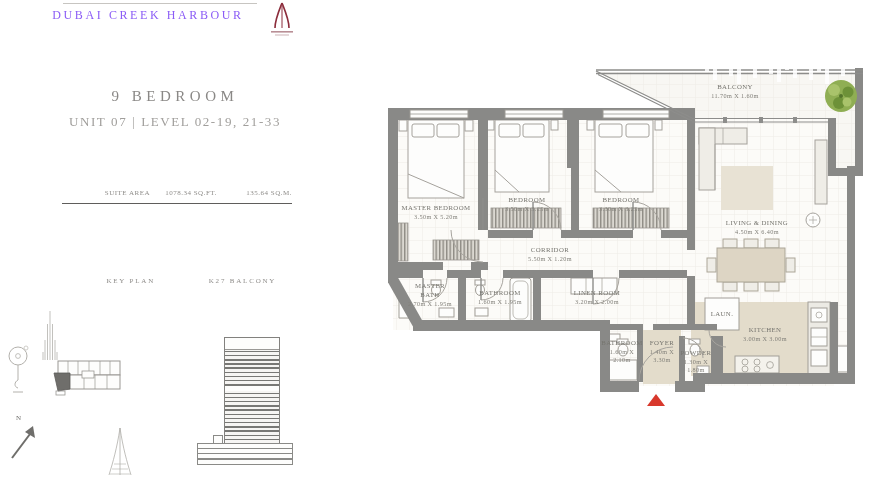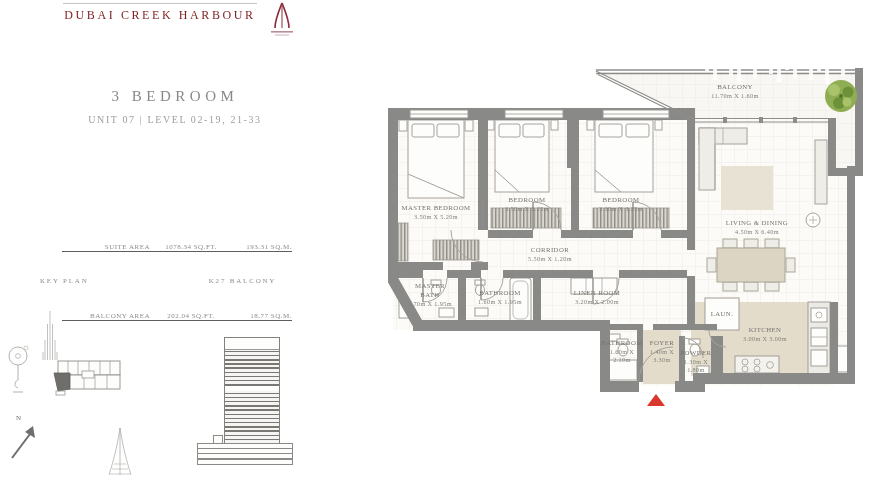--- a/index.html
+++ b/index.html
@@ -2,36 +2,36 @@
 <html><head>
 <meta charset="utf-8">
 <style>
   html,body{margin:0;padding:0;background:#fff;}
   #canvas{position:relative;width:890px;height:500px;background:#ffffff;overflow:hidden;
           font-family:"Liberation Serif",serif;}
   .abs{position:absolute;}
 
   
   #header-rule{left:63px;top:3px;width:194px;height:1px;background:#c7c5c1;}
-  #brand-title{left:60px;top:8px;width:200px;text-align:center;font-size:12px;letter-spacing:2.6px;
-               color:#7f1d1d;white-space:nowrap;}
+  #brand-title{left:48px;top:8px;width:200px;text-align:center;font-size:12px;letter-spacing:2.6px;
+               color:#8b5cf6;white-space:nowrap;}
   #brand-logo{left:262px;top:0px;}
   
   #unit-type{left:60px;top:88px;width:230px;text-align:center;font-size:15px;letter-spacing:4.5px;color:#8a8886;}
-  #unit-sub{left:60px;top:114px;width:230px;text-align:center;font-size:10px;letter-spacing:1.6px;color:#a09e9b;}
+  #unit-sub{left:60px;top:114px;width:230px;text-align:center;font-size:13px;letter-spacing:1.6px;color:#a09e9b;}
 
   #area-table{left:62px;top:183px;width:230px;font-size:7px;letter-spacing:.5px;color:#8f8d8a;}
-  .arow{display:flex;align-items:flex-end;height:20px;margin-top:48px;}
+  .arow{display:flex;align-items:center;height:20px;}
   .arow.rule{border-bottom:1px solid #5f5d5b;}
   .acol-label{flex:0 0 88px;text-align:right;padding-right:6px;}
   .acol-sqft{flex:1;text-align:center;}
   .acol-sqm{flex:0 0 66px;text-align:right;}
 
   .small-cap{font-size:7px;letter-spacing:1.8px;color:#8f8d8a;}
-  #keyplan-label{left:40px;top:277px;width:115px;text-align:left;}
+  #keyplan-label{left:40px;top:277px;width:115px;text-align:right;}
   #keysection-label{left:185px;top:277px;width:115px;text-align:center;}
 
   
   #ks-tower{left:224px;top:337px;width:54px;height:108px;border:1px solid #82817e;
             background:repeating-linear-gradient(to bottom,#787875 0px,#787875 1.5px,#f6f5f3 1.5px,#f6f5f3 4.2px);}
   #ks-tower-cap{left:0;top:0;width:54px;height:11px;background:#fdfdfc;border-bottom:1px solid #9a9996;}
   #ks-tower-band{left:0;top:48px;width:54px;height:5px;background:#fdfdfc;}
   #ks-podium{left:197px;top:443px;width:94px;height:20px;border:1px solid #8a8a87;
              background:repeating-linear-gradient(to bottom,#fdfdfc 0 4px,#8a8a87 4px 5.2px);}
   #ks-notch{left:213px;top:435px;width:8px;height:9px;border:1px solid #8a8a87;background:#fdfdfc;}
@@ -63,33 +63,28 @@
   <div class="abs" id="brand-logo">
     <svg width="40" height="40" viewBox="0 0 40 40">
       <path d="M20,3 C16,13 13,20 13,28" fill="none" stroke="#8c2d3c" stroke-width="1.6"></path>
       <path d="M20,3 C24,13 27,20 27,28" fill="none" stroke="#8c2d3c" stroke-width="1.6"></path>
       <path d="M20,6 L20,28" fill="none" stroke="#8c2d3c" stroke-width="1"></path>
       <rect x="9" y="31" width="22" height="1.6" fill="#b98f96"></rect>
       <rect x="13" y="34.5" width="14" height="1" fill="#cdb3b7"></rect>
     </svg>
   </div>
 
-  <div class="abs" id="unit-type">3 BEDROOM</div>
+  <div class="abs" id="unit-type">9 BEDROOM</div>
   <div class="abs" id="unit-sub">UNIT 07 | LEVEL 02-19, 21-33</div>
 
   <div class="abs" id="area-table">
     <div class="arow rule">
       <span class="acol-label">SUITE AREA</span>
       <span class="acol-sqft">1078.34 SQ.FT.</span>
-      <span class="acol-sqm">193.31 SQ.M.</span>
-    </div>
-    <div class="arow rule">
-      <span class="acol-label">BALCONY AREA</span>
-      <span class="acol-sqft">202.04 SQ.FT.</span>
-      <span class="acol-sqm">18.77 SQ.M.</span>
+      <span class="acol-sqm">135.64 SQ.M.</span>
     </div>
   </div>
 
   <div class="abs small-cap" id="keyplan-label">KEY PLAN</div>
   <div class="abs small-cap" id="keysection-label">K27 BALCONY</div>
 
   <div class="abs" style="left:42px;top:310px;">
     <svg width="16" height="50" viewBox="0 0 16 50">
       <path d="M8,1 L8,50 M5.5,14 L5.5,50 M10.5,14 L10.5,50 M3,30 L3,50 M13,30 L13,50 M1,42 L1,50 M15,42 L15,50" stroke="#b3b1ac" stroke-width="0.8" fill="none"></path>
     </svg>

